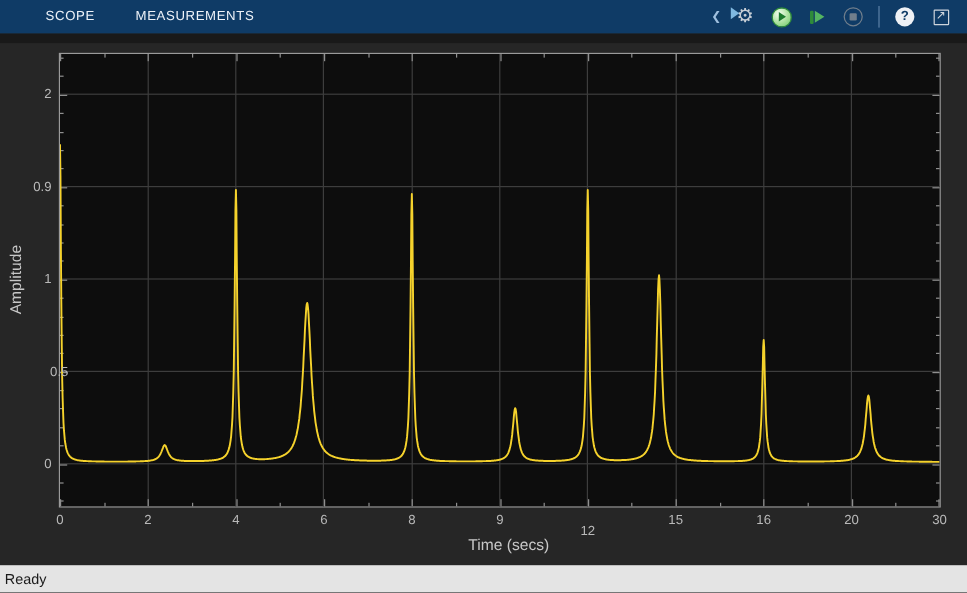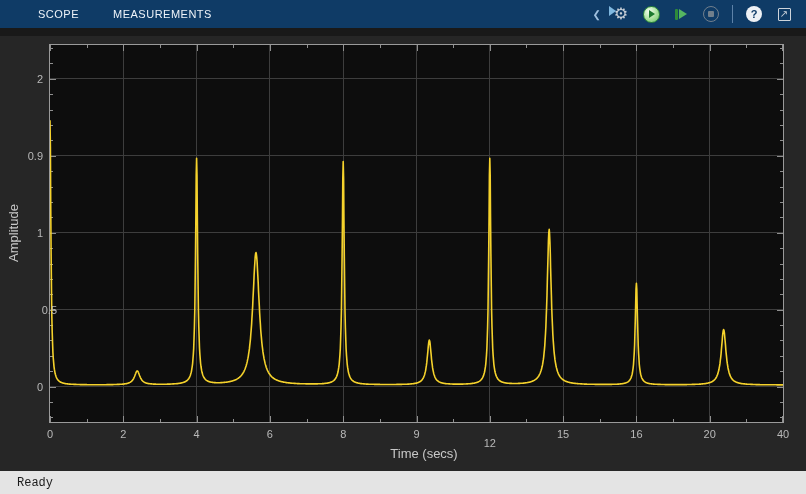--- a/index.html
+++ b/index.html
@@ -43,21 +43,21 @@
   .gl{position:absolute;background:#3d3d3d;}
   .tk{position:absolute;background:#8f8f8f;}
   .xlab{position:absolute;color:#b9b9b9;font-size:11px;width:34px;text-align:center;}
   .ylab{position:absolute;color:#b9b9b9;font-size:11px;width:40px;text-align:right;}
   .axis-title{position:absolute;color:#c8c8c8;font-size:13px;white-space:nowrap;}
   #ylabel{left:13px;top:197px;transform:translate(-50%,-50%) rotate(-90deg);}
   #xlabel{left:424px;top:410px;transform:translateX(-50%);}
   
   .statusbar{position:absolute;bottom:0;left:0;width:806px;height:23px;background:#e4e4e4;
     display:flex;align-items:center;justify-content:space-between;color:#1b1b1b;font-size:12px;}
-  .status-left{padding-left:17px;font-family:Liberation Mono, monospace;}
+  .status-left{padding-left:4px;}
   .status-right{display:flex;gap:13px;padding-right:8px;}
 </style>
 </head>
 <body>
 
 <div class="window">
 
   <div class="toolstrip">
     <div class="tabs">
       <span class="tab">SCOPE</span>
@@ -214,21 +214,21 @@
   <div class="xlab" style="left: 33px; top: 392px;">0</div>
       <div class="xlab" style="left: 106.3px; top: 392px;">2</div>
       <div class="xlab" style="left: 179.6px; top: 392px;">4</div>
       <div class="xlab" style="left: 252.9px; top: 392px;">6</div>
       <div class="xlab" style="left: 326.2px; top: 392px;">8</div>
       <div class="xlab" style="left: 399.5px; top: 392px;">9</div>
       <div class="xlab" style="left: 472.8px; top: 401px; text-align: center;">12</div>
       <div class="xlab" style="left: 546.1px; top: 392px;">15</div>
       <div class="xlab" style="left: 619.4px; top: 392px;">16</div>
       <div class="xlab" style="left: 692.7px; top: 392px;">20</div>
-      <div class="xlab" style="left: 766px; top: 392px;">40</div>
+      <div class="xlab" style="left: 766px; top: 392px;">30</div>
       <div class="ylab" style="left: 3px; top: 344.608px;">0</div>
       <div class="ylab" style="left: 17px; top: 267.669px;">0.5</div>
       <div class="ylab" style="left: 3px; top: 190.731px;">1</div>
       <div class="ylab" style="left: 3px; top: 113.792px;">0.9</div>
       <div class="ylab" style="left: 3px; top: 36.8531px;">2</div>
     </div>
 
   <div class="statusbar">
     <span class="status-left">Ready</span>
   </div>

